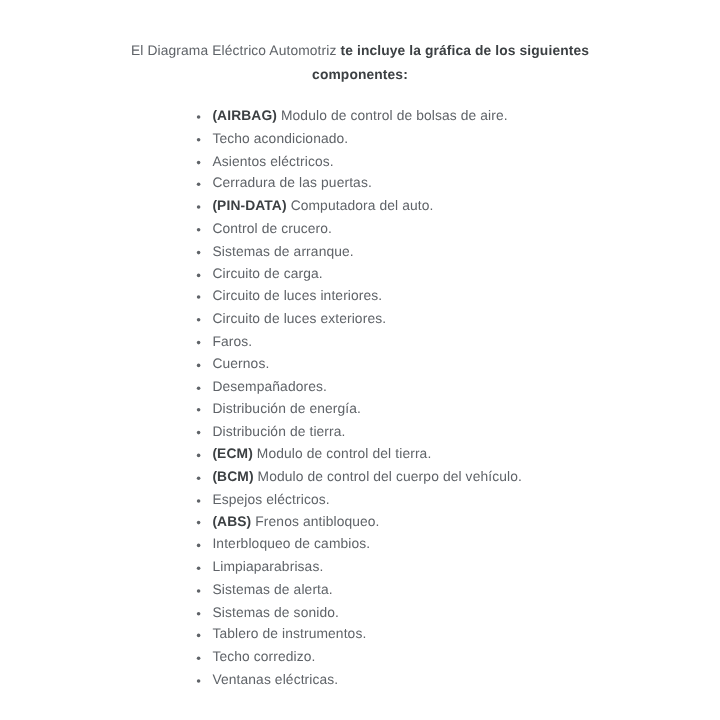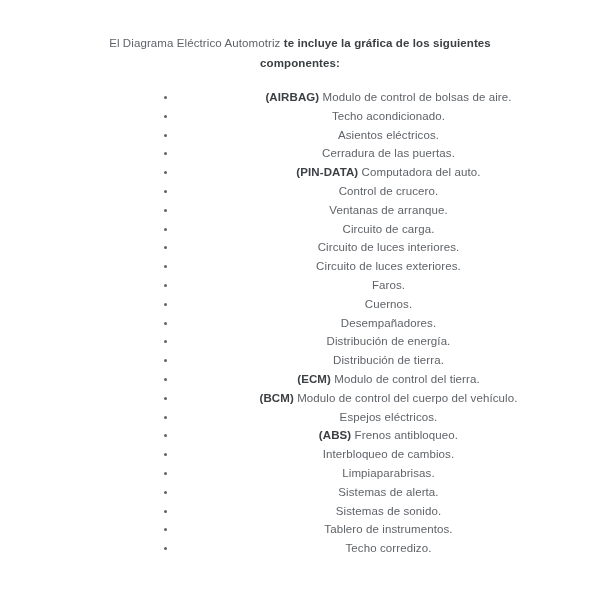--- a/index.html
+++ b/index.html
@@ -27,21 +27,20 @@
     letter-spacing: 0.1px;
   }
   .title .b {
     font-weight: bold;
     color: #3c4043;
   }
   ul.components {
     list-style: none;
     margin: 15px 0 0 163px;
     padding: 0;
-    text-align: center;
   }
   ul.components li {
     position: relative;
     padding-left: 14px;
     font-size: 11.5px;
     line-height: 18.8px;
     color: #5f6368;
     letter-spacing: 0.1px;
   }
   ul.components li::before {
@@ -70,34 +69,35 @@
     <span class="b">componentes:</span>
   </div>
 
   <ul class="components">
       <li><span class="acronym">(AIRBAG) </span><span>Modulo de control de bolsas de aire.</span></li>
       <li><span>Techo acondicionado.</span></li>
       <li><span>Asientos eléctricos.</span></li>
       <li><span>Cerradura de las puertas.</span></li>
       <li><span class="acronym">(PIN-DATA) </span><span>Computadora del auto.</span></li>
       <li><span>Control de crucero.</span></li>
-      <li><span>Ventanas de arranque.</span></li>
+      <li><span>Sistemas de arranque.</span></li>
       <li><span>Circuito de carga.</span></li>
       <li><span>Circuito de luces interiores.</span></li>
       <li><span>Circuito de luces exteriores.</span></li>
       <li><span>Faros.</span></li>
       <li><span>Cuernos.</span></li>
       <li><span>Desempañadores.</span></li>
       <li><span>Distribución de energía.</span></li>
       <li><span>Distribución de tierra.</span></li>
       <li><span class="acronym">(ECM) </span><span>Modulo de control del tierra.</span></li>
       <li><span class="acronym">(BCM) </span><span>Modulo de control del cuerpo del vehículo.</span></li>
       <li><span>Espejos eléctricos.</span></li>
       <li><span class="acronym">(ABS) </span><span>Frenos antibloqueo.</span></li>
       <li><span>Interbloqueo de cambios.</span></li>
       <li><span>Limpiaparabrisas.</span></li>
       <li><span>Sistemas de alerta.</span></li>
       <li><span>Sistemas de sonido.</span></li>
       <li><span>Tablero de instrumentos.</span></li>
       <li><span>Techo corredizo.</span></li>
+      <li><span>Ventanas eléctricas.</span></li>
     </ul>
 
 </div>
 
 </body></html>

